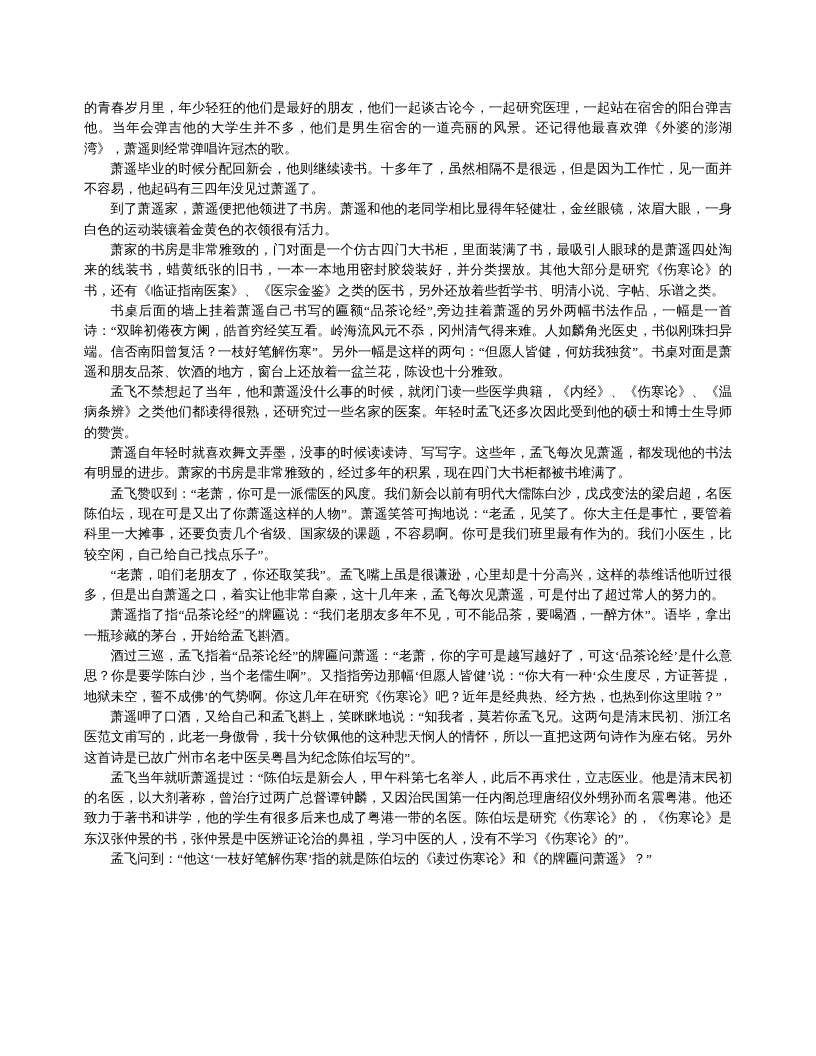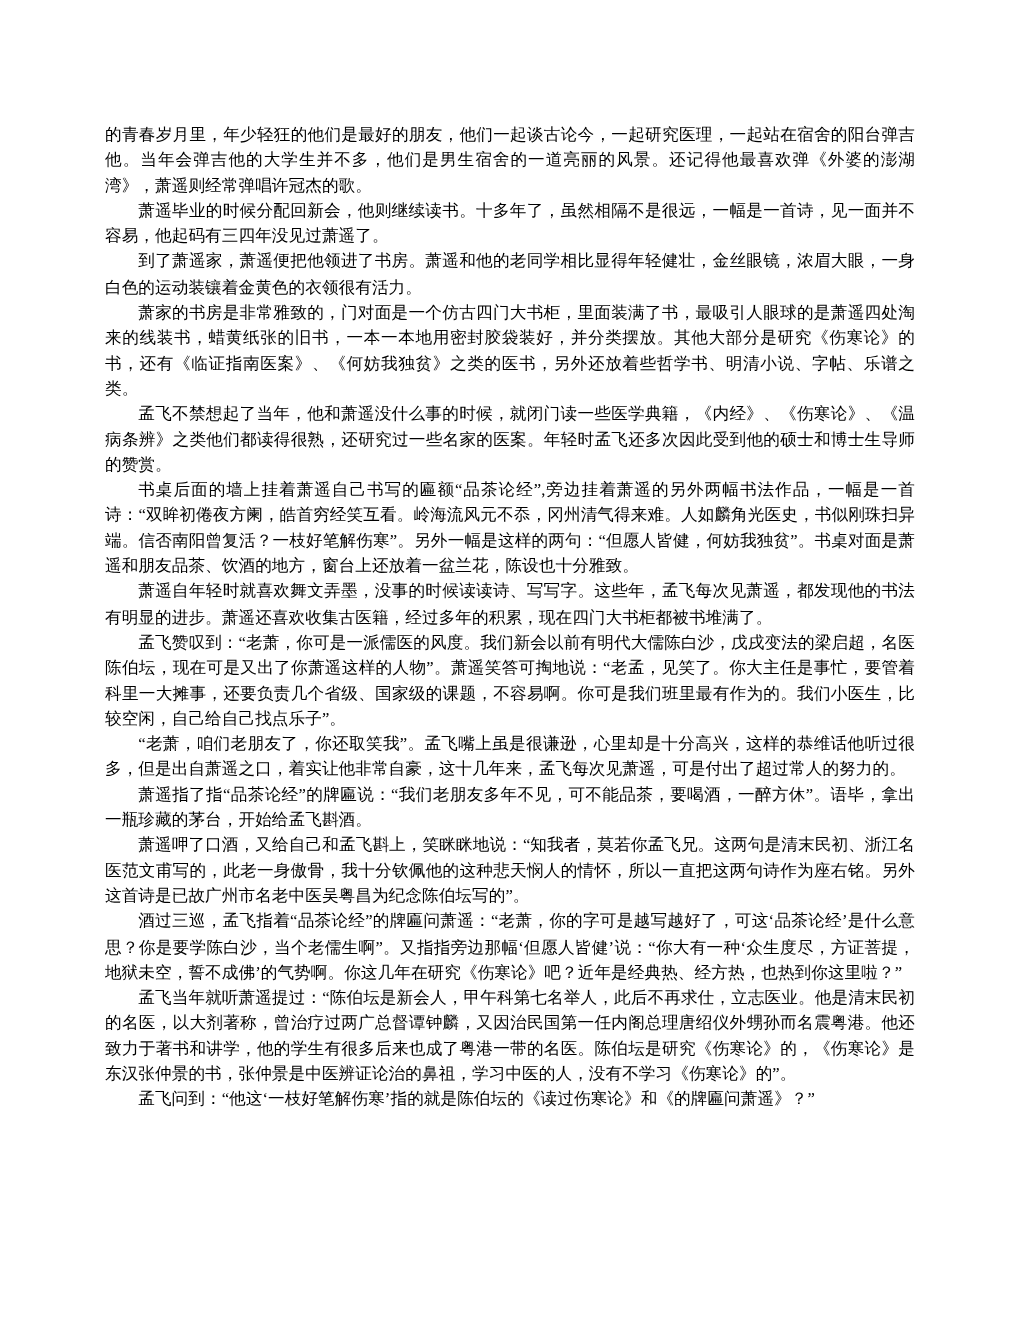--- a/index.html
+++ b/index.html
@@ -37,27 +37,27 @@
   .para.no-indent {
     text-indent: 0;
   }
 </style>
 </head>
 <body>
 
 <div class="page">
   <div class="doc-body">
     <p class="para no-indent">的青春岁月里，年少轻狂的他们是最好的朋友，他们一起谈古论今，一起研究医理，一起站在宿舍的阳台弹吉他。当年会弹吉他的大学生并不多，他们是男生宿舍的一道亮丽的风景。还记得他最喜欢弹《外婆的澎湖湾》，萧遥则经常弹唱许冠杰的歌。</p>
-    <p class="para">萧遥毕业的时候分配回新会，他则继续读书。十多年了，虽然相隔不是很远，一幅是一首诗，见一面并不容易，他起码有三四年没见过萧遥了。</p>
+    <p class="para">萧遥毕业的时候分配回新会，他则继续读书。十多年了，虽然相隔不是很远，但是因为工作忙，见一面并不容易，他起码有三四年没见过萧遥了。</p>
     <p class="para">到了萧遥家，萧遥便把他领进了书房。萧遥和他的老同学相比显得年轻健壮，金丝眼镜，浓眉大眼，一身白色的运动装镶着金黄色的衣领很有活力。</p>
-    <p class="para">萧家的书房是非常雅致的，门对面是一个仿古四门大书柜，里面装满了书，最吸引人眼球的是萧遥四处淘来的线装书，蜡黄纸张的旧书，一本一本地用密封胶袋装好，并分类摆放。其他大部分是研究《伤寒论》的书，还有《临证指南医案》、《何妨我独贫》之类的医书，另外还放着些哲学书、明清小说、字帖、乐谱之类。</p>
+    <p class="para">萧家的书房是非常雅致的，门对面是一个仿古四门大书柜，里面装满了书，最吸引人眼球的是萧遥四处淘来的线装书，蜡黄纸张的旧书，一本一本地用密封胶袋装好，并分类摆放。其他大部分是研究《伤寒论》的书，还有《临证指南医案》、《医宗金鉴》之类的医书，另外还放着些哲学书、明清小说、字帖、乐谱之类。</p>
+    <p class="para">书桌后面的墙上挂着萧遥自己书写的匾额“品茶论经”,旁边挂着萧遥的另外两幅书法作品，一幅是一首诗：“双眸初倦夜方阑，皓首穷经笑互看。岭海流风元不忝，冈州清气得来难。人如麟角光医史，书似刚珠扫异端。信否南阳曾复活？一枝好笔解伤寒”。另外一幅是这样的两句：“但愿人皆健，何妨我独贫”。书桌对面是萧遥和朋友品茶、饮酒的地方，窗台上还放着一盆兰花，陈设也十分雅致。</p>
     <p class="para">孟飞不禁想起了当年，他和萧遥没什么事的时候，就闭门读一些医学典籍，《内经》、《伤寒论》、《温病条辨》之类他们都读得很熟，还研究过一些名家的医案。年轻时孟飞还多次因此受到他的硕士和博士生导师的赞赏。</p>
-    <p class="para">书桌后面的墙上挂着萧遥自己书写的匾额“品茶论经”,旁边挂着萧遥的另外两幅书法作品，一幅是一首诗：“双眸初倦夜方阑，皓首穷经笑互看。岭海流风元不忝，冈州清气得来难。人如麟角光医史，书似刚珠扫异端。信否南阳曾复活？一枝好笔解伤寒”。另外一幅是这样的两句：“但愿人皆健，何妨我独贫”。书桌对面是萧遥和朋友品茶、饮酒的地方，窗台上还放着一盆兰花，陈设也十分雅致。</p>
-    <p class="para">萧遥自年轻时就喜欢舞文弄墨，没事的时候读读诗、写写字。这些年，孟飞每次见萧遥，都发现他的书法有明显的进步。萧遥还喜欢收集古医籍，经过多年的积累，现在四门大书柜都被书堆满了。</p>
+    <p class="para">萧遥自年轻时就喜欢舞文弄墨，没事的时候读读诗、写写字。这些年，孟飞每次见萧遥，都发现他的书法有明显的进步。萧家的书房是非常雅致的，经过多年的积累，现在四门大书柜都被书堆满了。</p>
     <p class="para">孟飞赞叹到：“老萧，你可是一派儒医的风度。我们新会以前有明代大儒陈白沙，戊戌变法的梁启超，名医陈伯坛，现在可是又出了你萧遥这样的人物”。萧遥笑答可掏地说：“老孟，见笑了。你大主任是事忙，要管着科里一大摊事，还要负责几个省级、国家级的课题，不容易啊。你可是我们班里最有作为的。我们小医生，比较空闲，自己给自己找点乐子”。</p>
     <p class="para">“老萧，咱们老朋友了，你还取笑我”。孟飞嘴上虽是很谦逊，心里却是十分高兴，这样的恭维话他听过很多，但是出自萧遥之口，着实让他非常自豪，这十几年来，孟飞每次见萧遥，可是付出了超过常人的努力的。</p>
     <p class="para">萧遥指了指“品茶论经”的牌匾说：“我们老朋友多年不见，可不能品茶，要喝酒，一醉方休”。语毕，拿出一瓶珍藏的茅台，开始给孟飞斟酒。</p>
+    <p class="para">酒过三巡，孟飞指着“品茶论经”的牌匾问萧遥：“老萧，你的字可是越写越好了，可这‘品茶论经’是什么意思？你是要学陈白沙，当个老儒生啊”。又指指旁边那幅‘但愿人皆健’说：“你大有一种‘众生度尽，方证菩提，地狱未空，誓不成佛’的气势啊。你这几年在研究《伤寒论》吧？近年是经典热、经方热，也热到你这里啦？”</p>
     <p class="para">萧遥呷了口酒，又给自己和孟飞斟上，笑眯眯地说：“知我者，莫若你孟飞兄。这两句是清末民初、浙江名医范文甫写的，此老一身傲骨，我十分钦佩他的这种悲天悯人的情怀，所以一直把这两句诗作为座右铭。另外这首诗是已故广州市名老中医吴粤昌为纪念陈伯坛写的”。</p>
-    <p class="para">酒过三巡，孟飞指着“品茶论经”的牌匾问萧遥：“老萧，你的字可是越写越好了，可这‘品茶论经’是什么意思？你是要学陈白沙，当个老儒生啊”。又指指旁边那幅‘但愿人皆健’说：“你大有一种‘众生度尽，方证菩提，地狱未空，誓不成佛’的气势啊。你这几年在研究《伤寒论》吧？近年是经典热、经方热，也热到你这里啦？”</p>
     <p class="para">孟飞当年就听萧遥提过：“陈伯坛是新会人，甲午科第七名举人，此后不再求仕，立志医业。他是清末民初的名医，以大剂著称，曾治疗过两广总督谭钟麟，又因治民国第一任内阁总理唐绍仪外甥孙而名震粤港。他还致力于著书和讲学，他的学生有很多后来也成了粤港一带的名医。陈伯坛是研究《伤寒论》的，《伤寒论》是东汉张仲景的书，张仲景是中医辨证论治的鼻祖，学习中医的人，没有不学习《伤寒论》的”。</p>
     <p class="para">孟飞问到：“他这‘一枝好笔解伤寒’指的就是陈伯坛的《读过伤寒论》和《的牌匾问萧遥》？”</p>
   </div>
 </div>
 
 </body></html>

